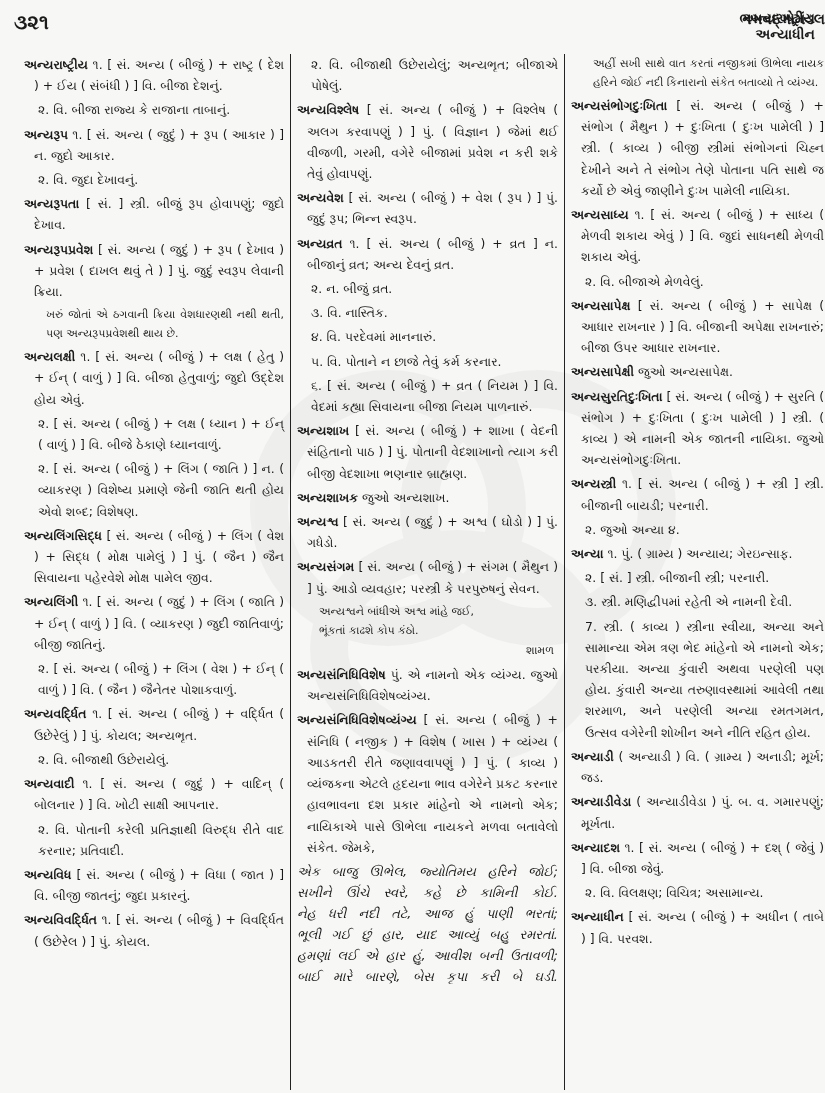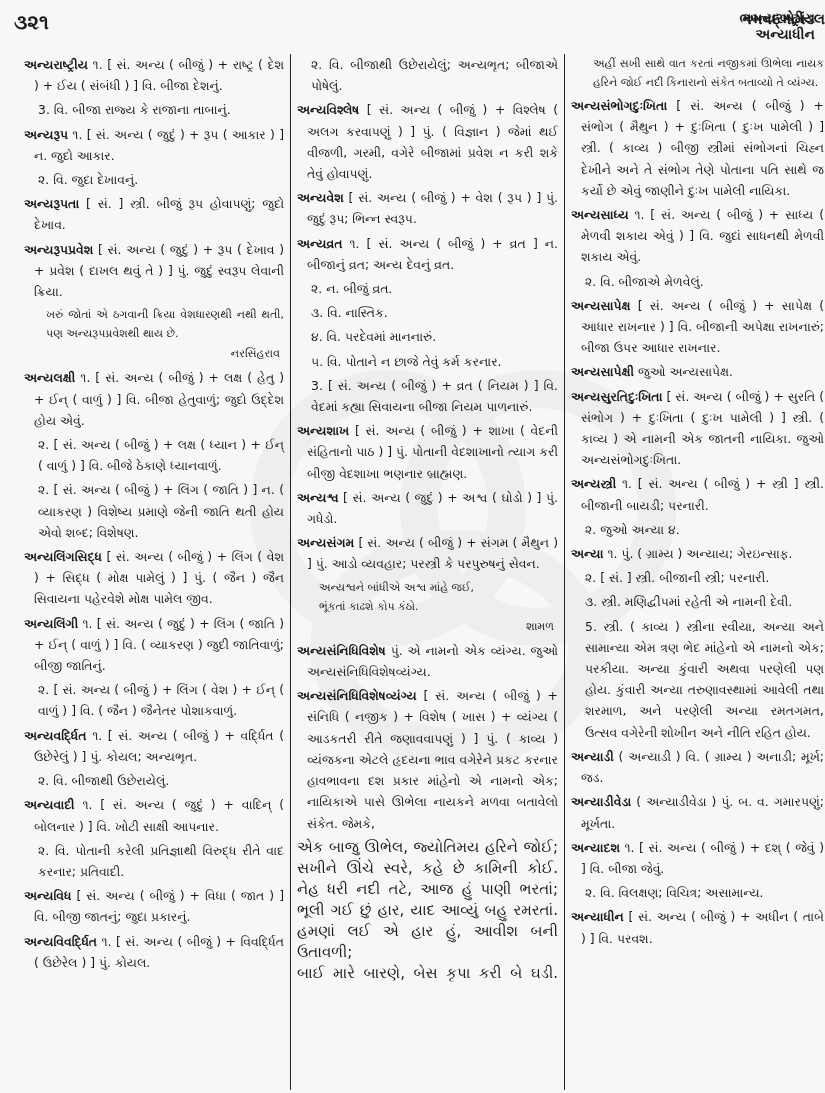--- a/index.html
+++ b/index.html
@@ -43,21 +43,21 @@
   }
   .col-1 { width: 271px; padding-left: 4px; border-right: 1.5px solid #222; }
   .col-2 { width: 274px; border-right: 1.5px solid #222; }
   .col-3 { width: 265px; }
   .entry { margin-bottom: 3px; }
   .hw { font-weight: bold; }
   .sense { padding-left: 14px; text-indent: 0; }
   .def { padding-left: 10px; text-indent: -10px; }
   .quote { padding-left: 22px; font-size: 11px; line-height: 19px; }
   .quote-attr { text-align: right; font-size: 11.2px; padding-right: 4px; }
-  .verse { font-size: 15px; line-height: 21px; }
+  .verse { font-size: 13px; line-height: 21px; font-style: italic; }
   .poem-line { text-align: justify; text-align-last: justify; }
 </style>
 </head>
 <body>
 
 <div class="watermark">
   <div class="ring" style="left:0;top:40px;width:200px;height:200px;"></div>
   <div class="ring" style="left:150px;top:40px;width:200px;height:200px;"></div>
   <div class="ring" style="left:60px;top:200px;width:220px;height:160px;"></div>
 </div>
@@ -67,28 +67,27 @@
   <div class="book-title">ભગવદ્ગોમંડલ</div>
   <div class="guide-words">
     <div>અન્યરાષ્ટ્રીય</div>
     <div>અન્યાધીન</div>
   </div>
 </div>
 
 <div class="columns">
   <div class="col col-1">
       <div class="entry def"><span class="hw">અન્યરાષ્ટ્રીય</span><span> ૧. [ સં. અન્ય ( બીજું ) + રાષ્ટ્ર ( દેશ ) + ઈય ( સંબંધી ) ] વિ. બીજા દેશનું.</span></div>
-      <div class="entry sense">3. વિ. બીજા રાજ્ય કે રાજાના તાબાનું.</div>
+      <div class="entry sense">૨. વિ. બીજા રાજ્ય કે રાજાના તાબાનું.</div>
       <div class="entry def"><span class="hw">અન્યરૂપ</span><span> ૧. [ સં. અન્ય ( જુદું ) + રૂપ ( આકાર ) ] ન. જુદો આકાર.</span></div>
       <div class="entry sense">૨. વિ. જુદા દેખાવનું.</div>
       <div class="entry def"><span class="hw">અન્યરૂપતા</span><span> [ સં. ] સ્ત્રી. બીજું રૂપ હોવાપણું; જુદો દેખાવ.</span></div>
       <div class="entry def"><span class="hw">અન્યરૂપપ્રવેશ</span><span> [ સં. અન્ય ( જુદું ) + રૂપ ( દેખાવ ) + પ્રવેશ ( દાખલ થવું તે ) ] પું. જુદું સ્વરૂપ લેવાની ક્રિયા.</span></div>
       <div class="entry">
         <div class="quote">ખરું જોતાં એ ઠગવાની ક્રિયા વેશધારણથી નથી થતી, પણ અન્યરૂપપ્રવેશથી થાય છે.</div>
-        <div class="quote-attr">નરસિંહરાવ</div>
       </div>
       <div class="entry def"><span class="hw">અન્યલક્ષી</span><span> ૧. [ સં. અન્ય ( બીજું ) + લક્ષ ( હેતુ ) + ઈન્ ( વાળું ) ] વિ. બીજા હેતુવાળું; જુદો ઉદ્દેશ હોય એવું.</span></div>
       <div class="entry sense">૨. [ સં. અન્ય ( બીજું ) + લક્ષ ( ધ્યાન ) + ઈન્ ( વાળું ) ] વિ. બીજે ઠેકાણે ધ્યાનવાળું.</div>
       <div class="entry sense">૨. [ સં. અન્ય ( બીજું ) + લિંગ ( જાતિ ) ] ન. ( વ્યાકરણ ) વિશેષ્ય પ્રમાણે જેની જાતિ થતી હોય એવો શબ્દ; વિશેષણ.</div>
       <div class="entry def"><span class="hw">અન્યલિંગસિદ્ધ</span><span> [ સં. અન્ય ( બીજું ) + લિંગ ( વેશ ) + સિદ્ધ ( મોક્ષ પામેલું ) ] પું. ( જૈન ) જૈન સિવાયના પહેરવેશે મોક્ષ પામેલ જીવ.</span></div>
       <div class="entry def"><span class="hw">અન્યલિંગી</span><span> ૧. [ સં. અન્ય ( જુદું ) + લિંગ ( જાતિ ) + ઈન્ ( વાળું ) ] વિ. ( વ્યાકરણ ) જુદી જાતિવાળું; બીજી જાતિનું.</span></div>
       <div class="entry sense">૨. [ સં. અન્ય ( બીજું ) + લિંગ ( વેશ ) + ઈન્ ( વાળું ) ] વિ. ( જૈન ) જૈનેતર પોશાકવાળું.</div>
       <div class="entry def"><span class="hw">અન્યવર્દ્ધિત</span><span> ૧. [ સં. અન્ય ( બીજું ) + વર્દ્ધિત ( ઉછેરેલું ) ] પું. કોયલ; અન્યભૃત.</span></div>
       <div class="entry sense">૨. વિ. બીજાથી ઉછેરાયેલું.</div>
       <div class="entry def"><span class="hw">અન્યવાદી</span><span> ૧. [ સં. અન્ય ( જુદું ) + વાદિન્ ( બોલનાર ) ] વિ. ખોટી સાક્ષી આપનાર.</span></div>
@@ -98,22 +97,23 @@
     </div>
   <div class="col col-2">
       <div class="entry sense">૨. વિ. બીજાથી ઉછેરાયેલું; અન્યભૃત; બીજાએ પોષેલું.</div>
       <div class="entry def"><span class="hw">અન્યવિશ્લેષ</span><span> [ સં. અન્ય ( બીજું ) + વિશ્લેષ ( અલગ કરવાપણું ) ] પું. ( વિજ્ઞાન ) જેમાં થઈ વીજળી, ગરમી, વગેરે બીજામાં પ્રવેશ ન કરી શકે તેવું હોવાપણું.</span></div>
       <div class="entry def"><span class="hw">અન્યવેશ</span><span> [ સં. અન્ય ( બીજું ) + વેશ ( રૂપ ) ] પું. જુદું રૂપ; ભિન્ન સ્વરૂપ.</span></div>
       <div class="entry def"><span class="hw">અન્યવ્રત</span><span> ૧. [ સં. અન્ય ( બીજું ) + વ્રત ] ન. બીજાનું વ્રત; અન્ય દેવનું વ્રત.</span></div>
       <div class="entry sense">૨. ન. બીજું વ્રત.</div>
       <div class="entry sense">૩. વિ. નાસ્તિક.</div>
       <div class="entry sense">૪. વિ. પરદેવમાં માનનારું.</div>
       <div class="entry sense">૫. વિ. પોતાને ન છાજે તેવું કર્મ કરનાર.</div>
-      <div class="entry sense">3. [ સં. અન્ય ( બીજું ) + વ્રત ( નિયમ ) ] વિ. વેદમાં કહ્યા સિવાયના બીજા નિયમ પાળનારું.</div>
+      <div class="entry sense">૬. [ સં. અન્ય ( બીજું ) + વ્રત ( નિયમ ) ] વિ. વેદમાં કહ્યા સિવાયના બીજા નિયમ પાળનારું.</div>
       <div class="entry def"><span class="hw">અન્યશાખ</span><span> [ સં. અન્ય ( બીજું ) + શાખા ( વેદની સંહિતાનો પાઠ ) ] પું. પોતાની વેદશાખાનો ત્યાગ કરી બીજી વેદશાખા ભણનાર બ્રાહ્મણ.</span></div>
+      <div class="entry def"><span class="hw">અન્યશાખક</span><span> જુઓ અન્યશાખ.</span></div>
       <div class="entry def"><span class="hw">અન્યશ્વ</span><span> [ સં. અન્ય ( જુદું ) + અશ્વ ( ઘોડો ) ] પું. ગધેડો.</span></div>
       <div class="entry def"><span class="hw">અન્યસંગમ</span><span> [ સં. અન્ય ( બીજું ) + સંગમ ( મૈથુન ) ] પું. આડો વ્યવહાર; પરસ્ત્રી કે પરપુરુષનું સેવન.</span></div>
       <div class="entry">
         <div class="quote">અન્યશ્વને બાંધીએ અશ્વ માંહે જઈ,</div>
         <div class="quote">ભૂંકતાં કાઢશે કોપ કંઠો.</div>
         <div class="quote-attr">શામળ</div>
       </div>
       <div class="entry def"><span class="hw">અન્યસંનિધિવિશેષ</span><span> પું. એ નામનો એક વ્યંગ્ય. જુઓ અન્યસંનિધિવિશેષવ્યંગ્ય.</span></div>
       <div class="entry def"><span class="hw">અન્યસંનિધિવિશેષવ્યંગ્ય</span><span> [ સં. અન્ય ( બીજું ) + સંનિધિ ( નજીક ) + વિશેષ ( ખાસ ) + વ્યંગ્ય ( આડકતરી રીતે જણાવવાપણું ) ] પું. ( કાવ્ય ) વ્યંજકના એટલે હૃદયના ભાવ વગેરેને પ્રકટ કરનાર હાવભાવના દશ પ્રકાર માંહેનો એ નામનો એક; નાયિકાએ પાસે ઊભેલા નાયકને મળવા બતાવેલો સંકેત. જેમકે,</span></div>
       <div class="entry verse">
@@ -133,20 +133,20 @@
       <div class="entry def"><span class="hw">અન્યસાધ્ય</span><span> ૧. [ સં. અન્ય ( બીજું ) + સાધ્ય ( મેળવી શકાય એવું ) ] વિ. જુદાં સાધનથી મેળવી શકાય એવું.</span></div>
       <div class="entry sense">૨. વિ. બીજાએ મેળવેલું.</div>
       <div class="entry def"><span class="hw">અન્યસાપેક્ષ</span><span> [ સં. અન્ય ( બીજું ) + સાપેક્ષ ( આધાર રાખનાર ) ] વિ. બીજાની અપેક્ષા રાખનારું; બીજા ઉપર આધાર રાખનાર.</span></div>
       <div class="entry def"><span class="hw">અન્યસાપેક્ષી</span><span> જુઓ અન્યસાપેક્ષ.</span></div>
       <div class="entry def"><span class="hw">અન્યસુરતિદુઃખિતા</span><span> [ સં. અન્ય ( બીજું ) + સુરતિ ( સંભોગ ) + દુઃખિતા ( દુઃખ પામેલી ) ] સ્ત્રી. ( કાવ્ય ) એ નામની એક જાતની નાયિકા. જુઓ અન્યસંભોગદુઃખિતા.</span></div>
       <div class="entry def"><span class="hw">અન્યસ્ત્રી</span><span> ૧. [ સં. અન્ય ( બીજું ) + સ્ત્રી ] સ્ત્રી. બીજાની બાયડી; પરનારી.</span></div>
       <div class="entry sense">૨. જુઓ અન્યા ૪.</div>
       <div class="entry def"><span class="hw">અન્યા</span><span> ૧. પું. ( ગ્રામ્ય ) અન્યાય; ગેરઇન્સાફ.</span></div>
       <div class="entry sense">૨. [ સં. ] સ્ત્રી. બીજાની સ્ત્રી; પરનારી.</div>
       <div class="entry sense">૩. સ્ત્રી. મણિદ્વીપમાં રહેતી એ નામની દેવી.</div>
-      <div class="entry sense">5. સ્ત્રી. ( કાવ્ય ) સ્ત્રીના સ્વીયા, અન્યા અને સામાન્યા એમ ત્રણ ભેદ માંહેનો એ નામનો એક; પરકીયા. અન્યા કુંવારી અથવા પરણેલી પણ હોય. કુંવારી અન્યા તરુણાવસ્થામાં આવેલી તથા શરમાળ, અને પરણેલી અન્યા રમતગમત, ઉત્સવ વગેરેની શોખીન અને નીતિ રહિત હોય.</div>
+      <div class="entry sense">7. સ્ત્રી. ( કાવ્ય ) સ્ત્રીના સ્વીયા, અન્યા અને સામાન્યા એમ ત્રણ ભેદ માંહેનો એ નામનો એક; પરકીયા. અન્યા કુંવારી અથવા પરણેલી પણ હોય. કુંવારી અન્યા તરુણાવસ્થામાં આવેલી તથા શરમાળ, અને પરણેલી અન્યા રમતગમત, ઉત્સવ વગેરેની શોખીન અને નીતિ રહિત હોય.</div>
       <div class="entry def"><span class="hw">અન્યાડી</span><span> ( અન્યાડી ) વિ. ( ગ્રામ્ય ) અનાડી; મૂર્ખ; જડ.</span></div>
       <div class="entry def"><span class="hw">અન્યાડીવેડા</span><span> ( અન્યાડીવેડા ) પું. બ. વ. ગમારપણું; મૂર્ખતા.</span></div>
       <div class="entry def"><span class="hw">અન્યાદશ</span><span> ૧. [ સં. અન્ય ( બીજું ) + દશ્ ( જેવું ) ] વિ. બીજા જેવું.</span></div>
       <div class="entry sense">૨. વિ. વિલક્ષણ; વિચિત્ર; અસામાન્ય.</div>
       <div class="entry def"><span class="hw">અન્યાધીન</span><span> [ સં. અન્ય ( બીજું ) + અધીન ( તાબે ) ] વિ. પરવશ.</span></div>
     </div>
 </div>
 
 </body></html>

